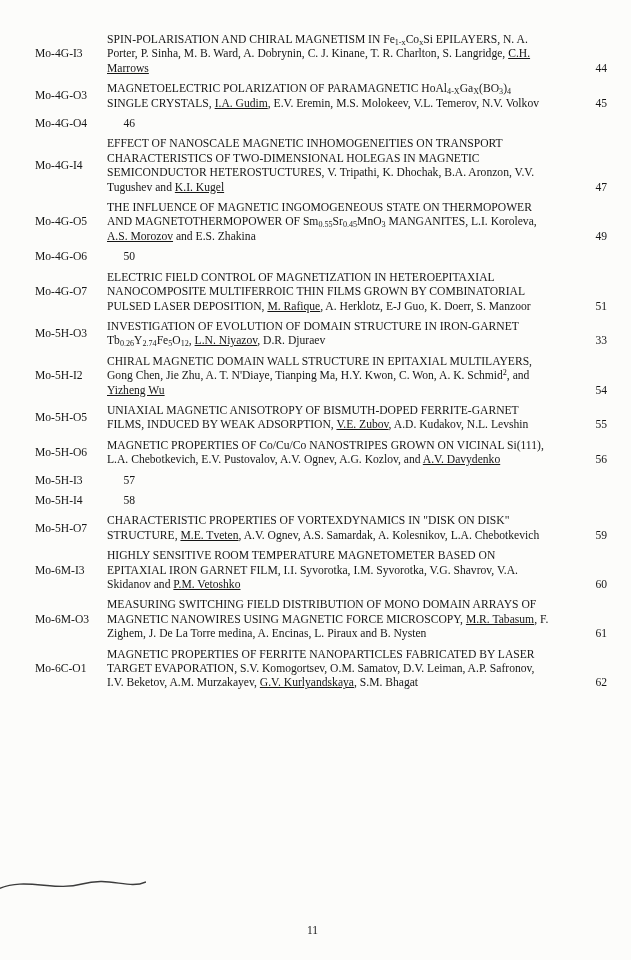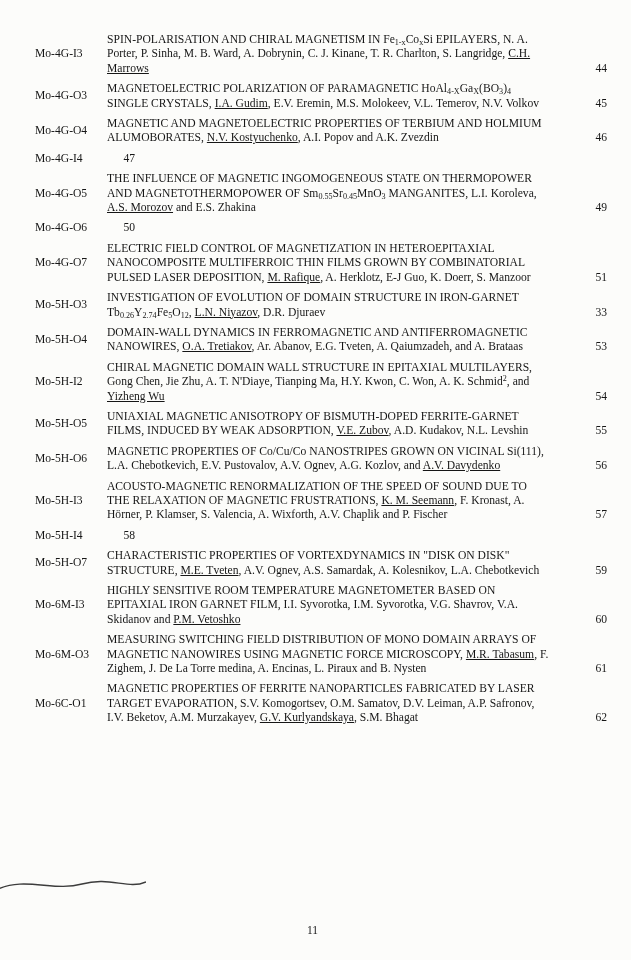--- a/index.html
+++ b/index.html
@@ -79,26 +79,26 @@
   </div>
 
   <div class="row">
     <div class="code">Mo-4G-O3</div>
     <div class="text"><span>MAGNETOELECTRIC POLARIZATION OF PARAMAGNETIC HoAl</span><sub>4-X</sub><span>Ga</span><sub>X</sub><span>(BO</span><sub>3</sub><span>)</span><sub>4</sub><span> SINGLE CRYSTALS, </span><span class="u">I.A. Gudim</span><span>, E.V. Eremin, M.S. Molokeev, V.L. Temerov, N.V. Volkov</span></div>
     <div class="pagenum">45</div>
   </div>
 
   <div class="row">
     <div class="code">Mo-4G-O4</div>
-    <div class="text"><span>MAGNETIC AND MAGNETOELECTRIC PROPERTIES OF TERBIUM AND HOLMIUM ALUMOBORATES, </span><span class="u">N.V. Kostyuchenko</span><span>, A.I. Popov and A.K. Zvezdin</span></div>
     <div class="pagenum">46</div>
   </div>
 
   <div class="row">
     <div class="code">Mo-4G-I4</div>
+    <div class="text"><span>EFFECT OF NANOSCALE MAGNETIC INHOMOGENEITIES ON TRANSPORT CHARACTERISTICS OF TWO-DIMENSIONAL HOLEGAS IN MAGNETIC SEMICONDUCTOR HETEROSTUCTURES, V. Tripathi, K. Dhochak, B.A. Aronzon, V.V. Tugushev and </span><span class="u">K.I. Kugel</span></div>
     <div class="pagenum">47</div>
   </div>
 
 
   <div class="row">
     <div class="code">Mo-4G-O5</div>
     <div class="text"><span>THE INFLUENCE OF MAGNETIC INGOMOGENEOUS STATE ON THERMOPOWER AND MAGNETOTHERMOPOWER OF Sm</span><sub>0.55</sub><span>Sr</span><sub>0.45</sub><span>MnO</span><sub>3</sub><span> MANGANITES, L.I. Koroleva, </span><span class="u">A.S. Morozov</span><span> and E.S. Zhakina</span></div>
     <div class="pagenum">49</div>
   </div>
 
@@ -112,25 +112,20 @@
     <div class="text"><span>ELECTRIC FIELD CONTROL OF MAGNETIZATION IN HETEROEPITAXIAL NANOCOMPOSITE MULTIFERROIC THIN FILMS GROWN BY COMBINATORIAL PULSED LASER DEPOSITION, </span><span class="u">M. Rafique</span><span>, A. Herklotz, E-J Guo, K. Doerr, S. Manzoor</span></div>
     <div class="pagenum">51</div>
   </div>
 
   <div class="row">
     <div class="code">Mo-5H-O3</div>
     <div class="text"><span>INVESTIGATION OF EVOLUTION OF DOMAIN STRUCTURE IN IRON-GARNET Tb</span><sub>0.26</sub><span>Y</span><sub>2.74</sub><span>Fe</span><sub>5</sub><span>O</span><sub>12</sub><span>, </span><span class="u">L.N. Niyazov</span><span>, D.R. Djuraev</span></div>
     <div class="pagenum">33</div>
   </div>
 
-  <div class="row">
-    <div class="code">Mo-5H-O4</div>
-    <div class="text"><span>DOMAIN-WALL DYNAMICS IN FERROMAGNETIC AND ANTIFERROMAGNETIC NANOWIRES, </span><span class="u">O.A. Tretiakov</span><span>, Ar. Abanov, E.G. Tveten, A. Qaiumzadeh, and A. Brataas</span></div>
-    <div class="pagenum">53</div>
-  </div>
 
   <div class="row">
     <div class="code">Mo-5H-I2</div>
     <div class="text"><span>CHIRAL MAGNETIC DOMAIN WALL STRUCTURE IN EPITAXIAL MULTILAYERS, Gong Chen, Jie Zhu, A. T. N'Diaye, Tianping Ma, H.Y. Kwon, C. Won, A. K. Schmid</span><sup>2</sup><span>, and </span><span class="u">Yizheng Wu</span></div>
     <div class="pagenum">54</div>
   </div>
 
   <div class="row">
     <div class="code">Mo-5H-O5</div>
     <div class="text"><span>UNIAXIAL MAGNETIC ANISOTROPY OF BISMUTH-DOPED FERRITE-GARNET FILMS, INDUCED BY WEAK ADSORPTION, </span><span class="u">V.E. Zubov</span><span>, A.D. Kudakov, N.L. Levshin</span></div>
@@ -138,21 +133,20 @@
   </div>
 
   <div class="row">
     <div class="code">Mo-5H-O6</div>
     <div class="text"><span>MAGNETIC PROPERTIES OF Co/Cu/Co NANOSTRIPES GROWN ON VICINAL Si(111), L.A. Chebotkevich, E.V. Pustovalov, A.V. Ognev, A.G. Kozlov, and </span><span class="u">A.V. Davydenko</span></div>
     <div class="pagenum">56</div>
   </div>
 
   <div class="row">
     <div class="code">Mo-5H-I3</div>
-    <div class="text"><span>ACOUSTO-MAGNETIC RENORMALIZATION OF THE SPEED OF SOUND DUE TO THE RELAXATION OF MAGNETIC FRUSTRATIONS, </span><span class="u">K. M. Seemann</span><span>, F. Kronast, A. Hörner, P. Klamser, S. Valencia, A. Wixforth, A.V. Chaplik and P. Fischer</span></div>
     <div class="pagenum">57</div>
   </div>
 
   <div class="row">
     <div class="code">Mo-5H-I4</div>
     <div class="pagenum">58</div>
   </div>
 
   <div class="row">
     <div class="code">Mo-5H-O7</div>

